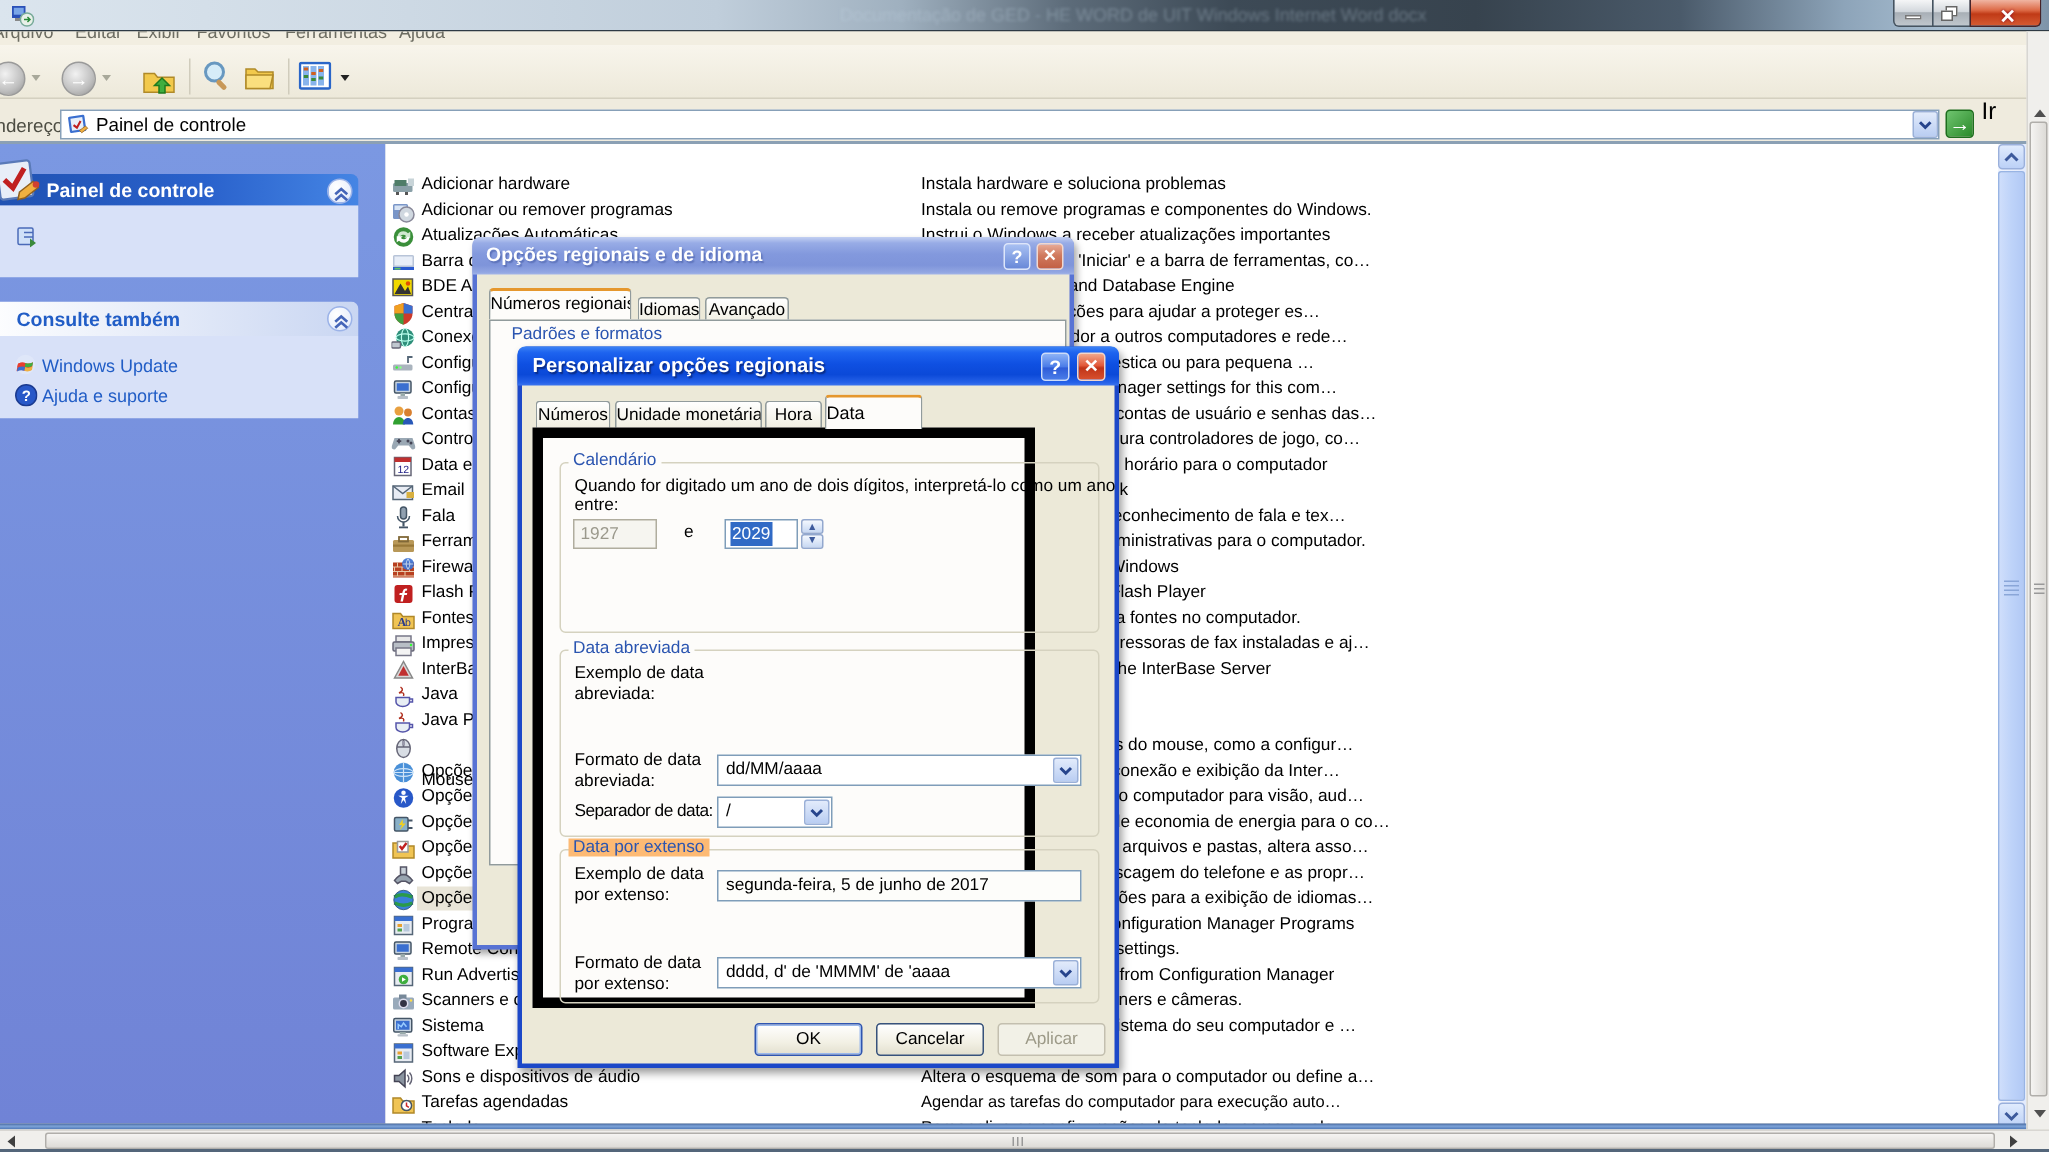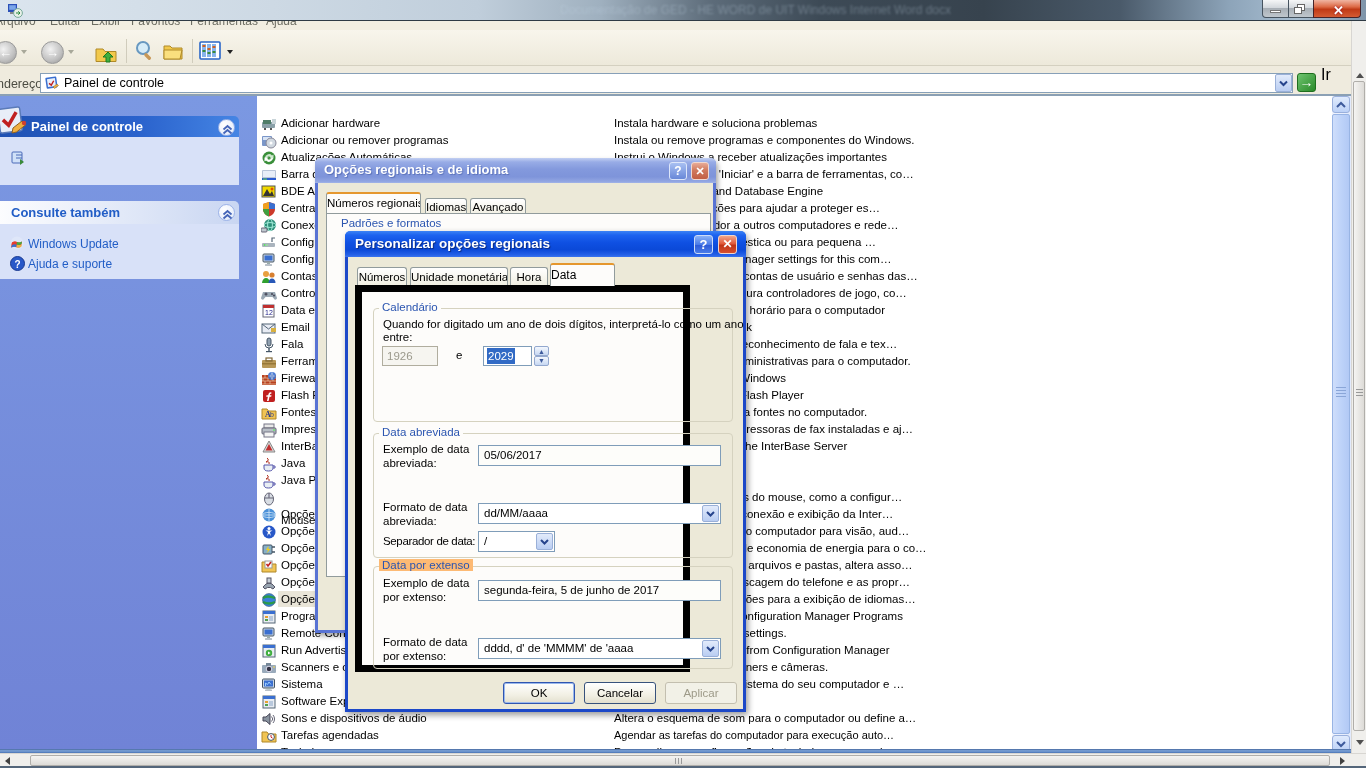--- a/index.html
+++ b/index.html
@@ -453,29 +453,28 @@
     </div>
     <div class="ab" style="left:9px;top:33px;width:50px;height:19px;background:linear-gradient(#fff,#f0eee0);border:1px solid #919b9c;border-bottom:none;border-radius:3px 3px 0 0;font-size:11.5px;text-align:center;white-space:nowrap;overflow:hidden;line-height:18px;">Números</div>
     <div class="ab" style="left:62px;top:33px;width:98px;height:19px;background:linear-gradient(#fff,#f0eee0);border:1px solid #919b9c;border-bottom:none;border-radius:3px 3px 0 0;font-size:11.5px;text-align:center;white-space:nowrap;overflow:hidden;line-height:18px;">Unidade monetária</div>
     <div class="ab" style="left:162px;top:33px;width:38px;height:19px;background:linear-gradient(#fff,#f0eee0);border:1px solid #919b9c;border-bottom:none;border-radius:3px 3px 0 0;font-size:11.5px;text-align:center;white-space:nowrap;overflow:hidden;line-height:18px;">Hora</div>
     <div class="ab" style="left:202px;top:29px;width:65px;height:23px;background:#fdfcfa;border:1px solid #919b9c;border-bottom:none;border-radius:3px 3px 0 0;border-top:2px solid #e5972d;font-size:12px;line-height:20px;z-index:3;">Data</div>
     <div class="ab" style="left:7px;top:51px;width:335px;height:387px;background:#fdfcfa;border:7px solid #000000;">
       <div class="ab" style="left:11px;top:16px;width:360px;height:114px;border:1px solid #d5d2bf;border-radius:4px;"></div>
       <div class="ab tx" style="left:17px;top:9px;font-size:11.5px;color:#2b55b0;background:#fdfcfa;padding:0 3px;">Calendário</div>
       <div class="ab tx" style="left:21px;top:26px;font-size:11.5px;">Quando for digitado um ano de dois dígitos, interpretá-lo como um ano</div>
       <div class="ab tx" style="left:21px;top:39px;font-size:11.5px;">entre:</div>
-      <div class="ab" style="left:20px;top:54px;width:56px;height:20px;border:1px solid #b0ad9e;background:#f6f5f0;font-size:11.5px;color:#9b998c;line-height:18px;padding-left:4px;">1926</div>
+      <div class="ab" style="left:20px;top:54px;width:56px;height:20px;border:1px solid #b0ad9e;background:#f6f5f0;font-size:11.5px;color:#9b998c;line-height:18px;padding-left:4px;">1927</div>
       <div class="ab tx" style="left:94px;top:57px;font-size:11.5px;">e</div>
       <div class="ab" style="left:121px;top:54px;width:49px;height:20px;border:1px solid #7f9db9;background:#fff;font-size:11.5px;line-height:18px;"><span style="background:#316ac5;color:#fff;padding:2px 1px;margin-left:3px;">2029</span></div>
       <div class="ab" style="left:172px;top:54px;width:15px;height:10px;background:linear-gradient(#f4f8fe,#c6d7f2);border:1px solid #93a8ce;border-radius:2px;color:#3d5a9c;font-size:7px;text-align:center;line-height:9px;">▲</div>
       <div class="ab" style="left:172px;top:64px;width:15px;height:10px;background:linear-gradient(#f4f8fe,#c6d7f2);border:1px solid #93a8ce;border-radius:2px;color:#3d5a9c;font-size:7px;text-align:center;line-height:8px;">▼</div>
       <div class="ab" style="left:11px;top:141px;width:360px;height:125px;border:1px solid #d5d2bf;border-radius:4px;"></div>
       <div class="ab tx" style="left:17px;top:134px;font-size:11.5px;color:#2b55b0;background:#fdfcfa;padding:0 3px;">Data abreviada</div>
       <div class="ab" style="left:21px;top:151px;width:95px;font-size:11.5px;line-height:13.5px;">Exemplo de data abreviada:</div>
-      <div class="ab" style="left:116px;top:153px;width:243px;height:21px;border:1px solid #7f9db9;background:#fdfdfa;font-size:11.5px;line-height:19px;padding-left:5px;">05/06/2017</div>
       <div class="ab" style="left:21px;top:209px;width:95px;font-size:11.5px;line-height:13.5px;">Formato de data abreviada:</div>
       <div class="ab" style="left:116px;top:211px;width:243px;height:21px;border:1px solid #7f9db9;background:#fff;font-size:11.5px;line-height:19px;padding-left:5px;">dd/MM/aaaa<div style="position:absolute;right:1px;top:1px;width:17px;height:17px;background:linear-gradient(#e2ebfb,#b9cdf2);border:1px solid #9ab0d8;border-radius:2px;">
           <svg width="15" height="15" viewBox="0 0 15 15" style="position:absolute;left:0;top:0">
             <path d="M4 6l3.5 3.5L11 6" stroke="#26448c" stroke-width="2" fill="none"></path>
           </svg>
         </div></div>
       <div class="ab tx" style="left:21px;top:243px;font-size:11.5px;letter-spacing:-0.35px;">Separador de data:</div>
       <div class="ab" style="left:116px;top:239px;width:77px;height:21px;border:1px solid #7f9db9;background:#fff;font-size:11.5px;line-height:19px;padding-left:5px;">/<div style="position:absolute;right:1px;top:1px;width:17px;height:17px;background:linear-gradient(#e2ebfb,#b9cdf2);border:1px solid #9ab0d8;border-radius:2px;">
           <svg width="15" height="15" viewBox="0 0 15 15" style="position:absolute;left:0;top:0">
             <path d="M4 6l3.5 3.5L11 6" stroke="#26448c" stroke-width="2" fill="none"></path>

